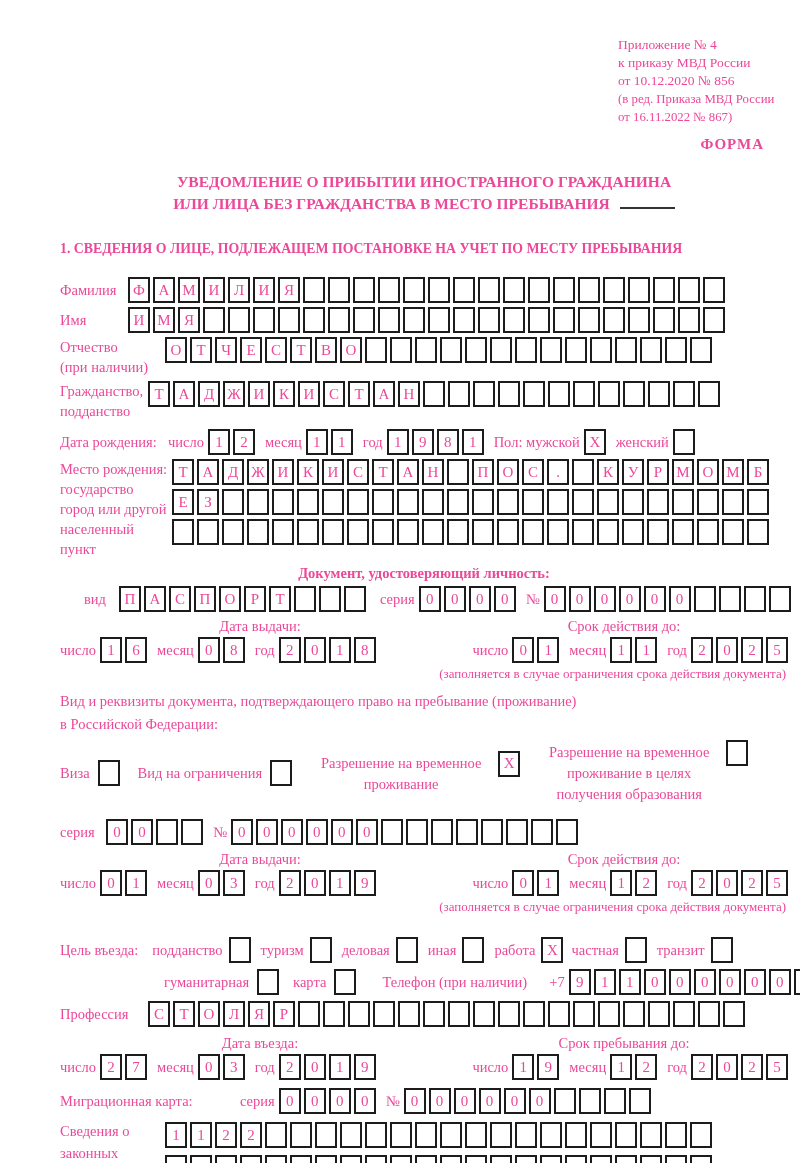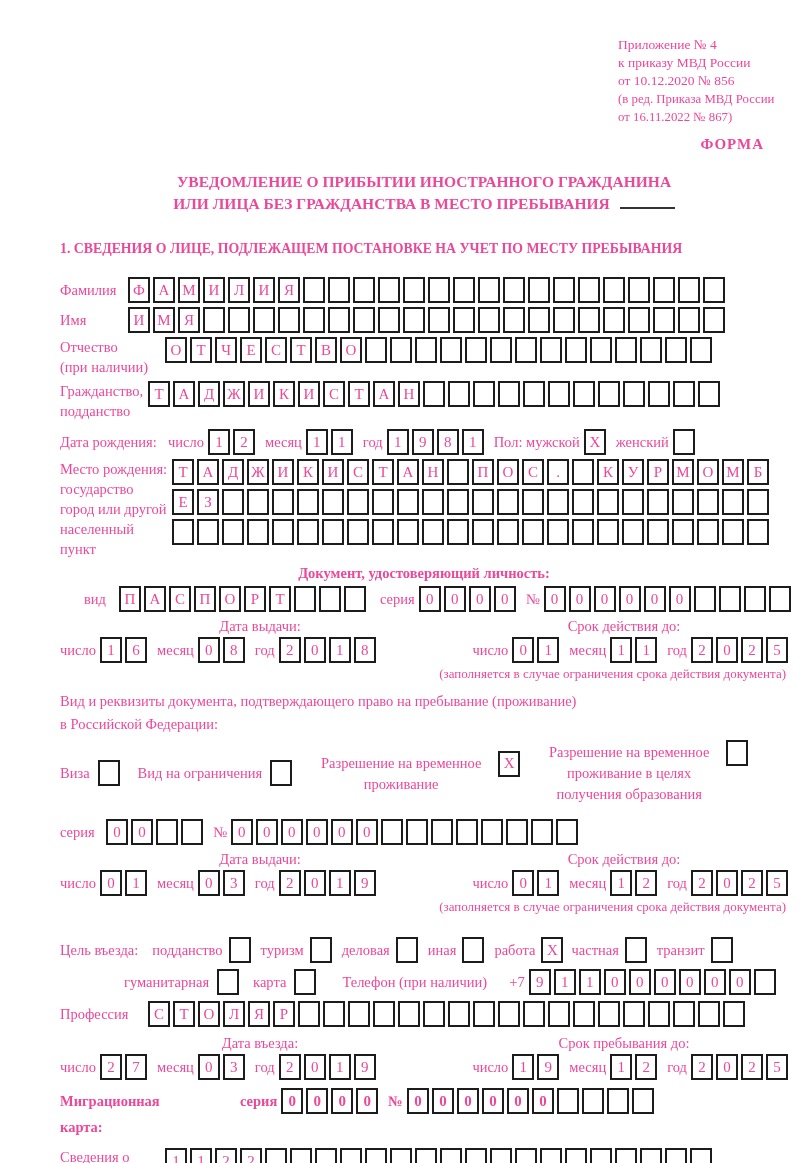--- a/index.html
+++ b/index.html
@@ -47,21 +47,21 @@
   .opts { display:flex; align-items:center; margin-top:4px; }
   .opt { display:flex; align-items:flex-start; }
   .opt-lbl { line-height:26px; margin-right:8px; }
   .opt-lbl.c { text-align:center; line-height:21px; margin-top:2px; }
   .wrap170 { width:178px; }
   
   .purpose { margin-top:22px; }
   .purpose .opt-lbl { margin-right:6px; }
   .gap14 { margin-left:14px; } .gap10 { margin-left:10px; } .gap8 { margin-left:8px; }
   .phone-row { margin-top:6px; }
-  .indent64 { margin-left:64px; }
+  .indent64 { margin-left:104px; }
   .heading-center { margin:6px 0 4px 0; text-align:center; font-weight:bold; font-size:14.5px; }
 </style>
 </head>
 <body>
 
 <div class="page">
 
   <div class="appendix">
     <div>Приложение № 4</div>
     <div>к приказу МВД России</div>
@@ -643,21 +643,21 @@
         <span class="cells">
             <span class="cell">2</span>
             <span class="cell">0</span>
             <span class="cell">2</span>
             <span class="cell">5</span>
           </span>
       </span>
     </div>
   </div>
 
-  <div class="row" style="margin-top:8px;font-weight:bold;">
+  <div class="row" style="margin-top:8px;">
     <span class="lbl w140">Миграционная карта:</span>
     <span class="dsub" style="margin-left:40px;">серия</span>
     <span class="cells">
         <span class="cell">0</span>
         <span class="cell">0</span>
         <span class="cell">0</span>
         <span class="cell">0</span>
       </span>
     <span class="dsub">№</span>
     <span class="cells">

